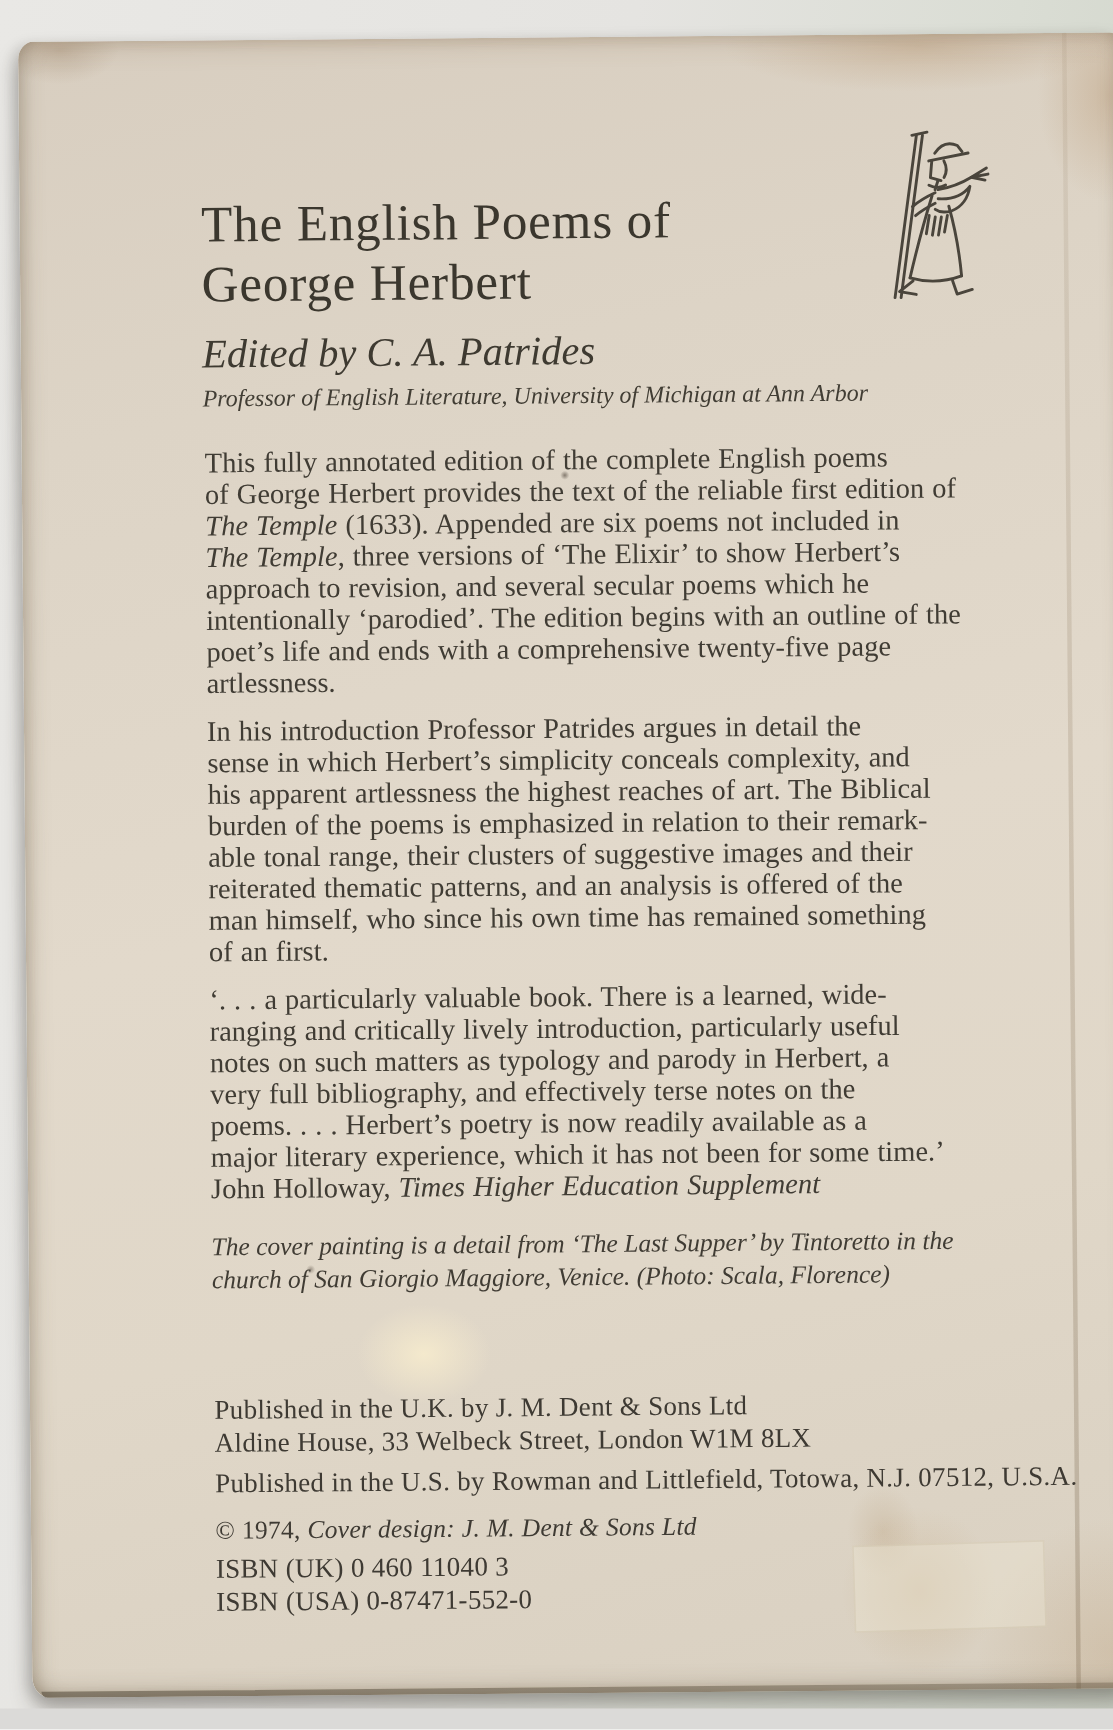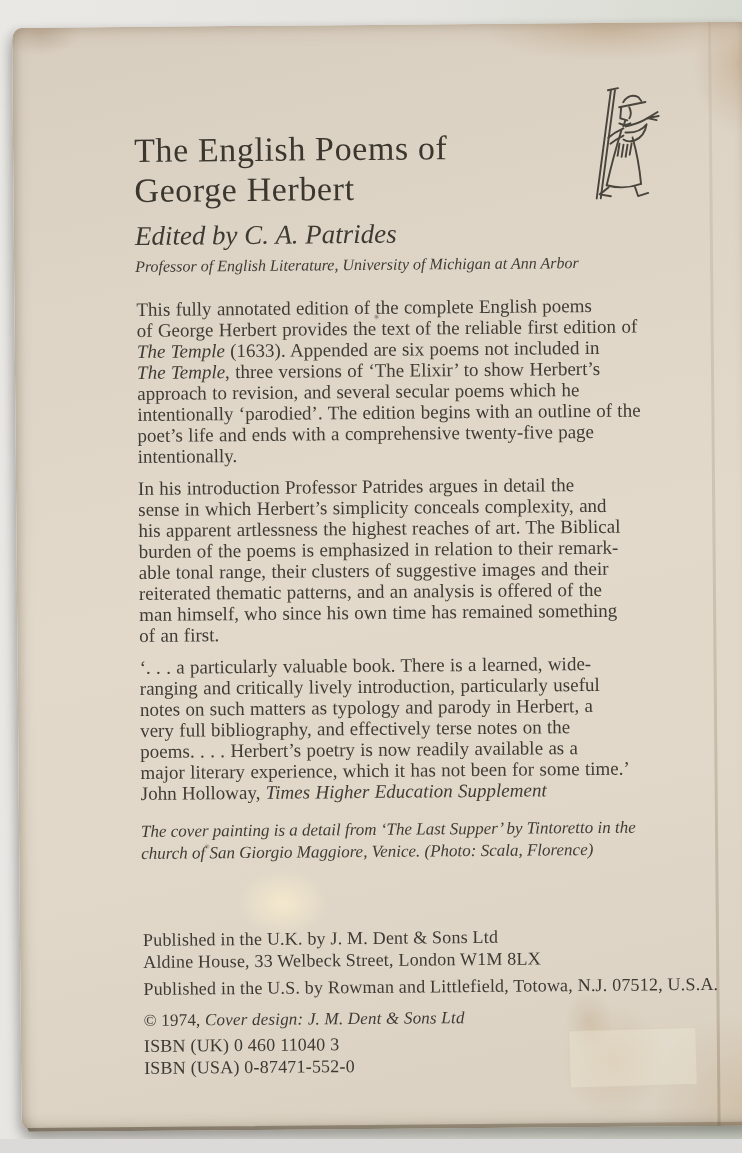--- a/index.html
+++ b/index.html
@@ -162,21 +162,21 @@
     <div class="affil">Professor of English Literature, University of Michigan at Ann Arbor</div>
 
     <div class="blurb p1">
         <div class="line"><span>This fully annotated edition of the complete English poems</span></div>
         <div class="line"><span>of George Herbert provides the text of the reliable first edition of</span></div>
         <div class="line"><span class="it">The Temple</span><span> (1633). Appended are six poems not included in</span></div>
         <div class="line"><span class="it">The Temple</span><span>, three versions of ‘The Elixir’ to show Herbert’s</span></div>
         <div class="line"><span>approach to revision, and several secular poems which he</span></div>
         <div class="line"><span>intentionally ‘parodied’. The edition begins with an outline of the</span></div>
         <div class="line"><span>poet’s life and ends with a comprehensive twenty-five page</span></div>
-        <div class="line"><span>intentionally.</span></div>
+        <div class="line"><span>artlessness.</span></div>
       </div>
     <div class="blurb p2">
         <div class="line"><span>In his introduction Professor Patrides argues in detail the</span></div>
         <div class="line"><span>sense in which Herbert’s simplicity conceals complexity, and</span></div>
         <div class="line"><span>his apparent artlessness the highest reaches of art. The Biblical</span></div>
         <div class="line"><span>burden of the poems is emphasized in relation to their remark-</span></div>
         <div class="line"><span>able tonal range, their clusters of suggestive images and their</span></div>
         <div class="line"><span>reiterated thematic patterns, and an analysis is offered of the</span></div>
         <div class="line"><span>man himself, who since his own time has remained something</span></div>
         <div class="line"><span>of an first.</span></div>

